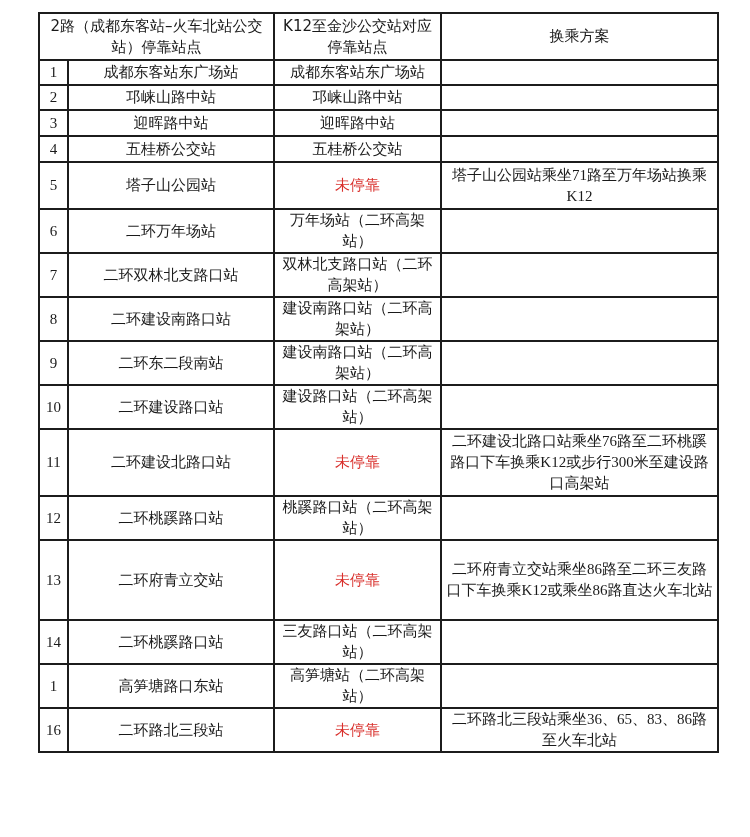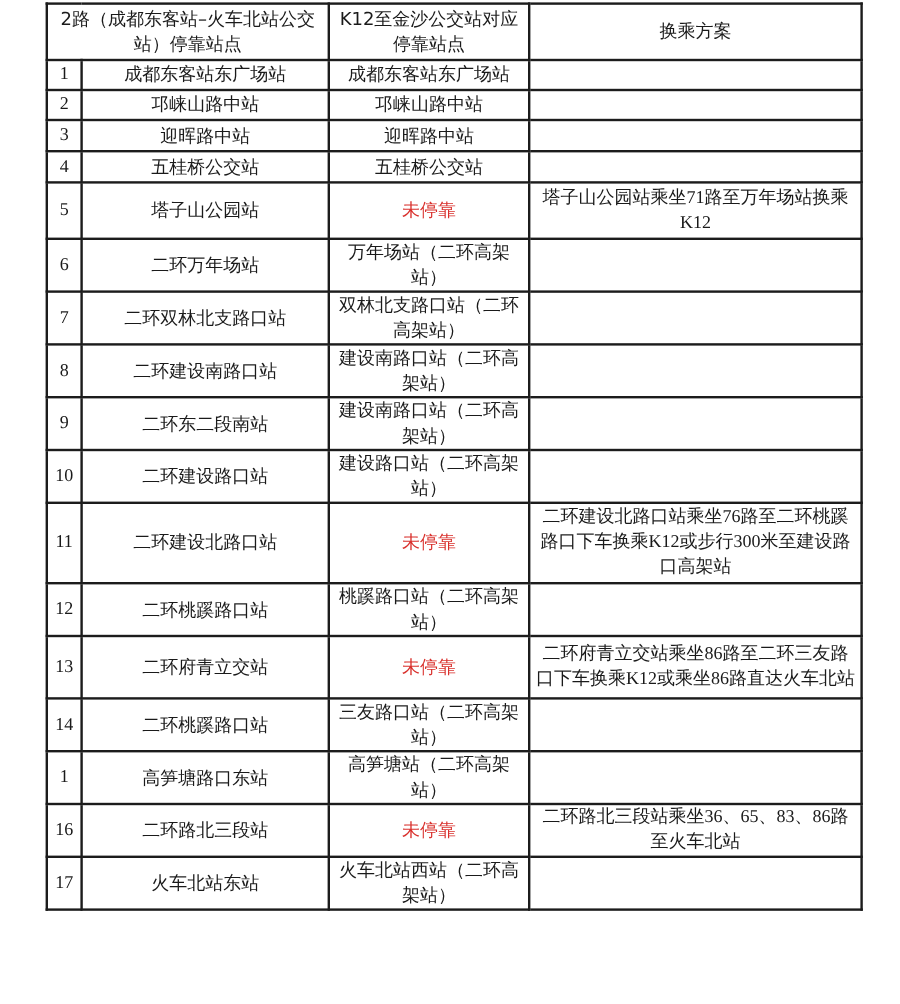--- a/index.html
+++ b/index.html
@@ -1,18 +1,18 @@
 <!DOCTYPE html>
 <html><head>
   <meta charset="utf-8">
   <style>
     html, body { margin: 0; padding: 0; background: #ffffff; }
     body { width: 750px; height: 837px; position: relative; overflow: hidden; }
     table.routes {
-      position: absolute; left: 38px; top: 2px;
+      position: absolute; left: 38px; top: 12px;
       border-collapse: collapse; table-layout: fixed;
       width: 679px;
       font-family: "DejaVu Sans", "Liberation Sans", sans-serif;
       color: #1a1a1a;
       padding-left: 48px;
     }
     table.routes td, table.routes th {
       border: 2px solid #1c1c1c;
       text-align: center; vertical-align: middle;
       font-weight: normal; padding: 0 3px;
@@ -108,21 +108,21 @@
         <td>二环建设北路口站</td>
         <td class="red" style="color: rgb(217, 48, 44);">未停靠</td>
         <td class="transfer">二环建设北路口站乘坐76路至二环桃蹊路口下车换乘K12或步行300米至建设路口高架站</td>
       </tr>
       <tr style="height: 43px;">
         <td class="num">12</td>
         <td>二环桃蹊路口站</td>
         <td>桃蹊路口站（二环高架站）</td>
         <td class="transfer"></td>
       </tr>
-      <tr style="height: 52px;">
+      <tr style="height: 80px;">
         <td class="num">13</td>
         <td>二环府青立交站</td>
         <td class="red" style="color: rgb(217, 48, 44);">未停靠</td>
         <td class="transfer">二环府青立交站乘坐86路至二环三友路口下车换乘K12或乘坐86路直达火车北站</td>
       </tr>
       <tr style="height: 43px;">
         <td class="num">14</td>
         <td>二环桃蹊路口站</td>
         <td>三友路口站（二环高架站）</td>
         <td class="transfer"></td>
@@ -132,20 +132,14 @@
         <td>高笋塘路口东站</td>
         <td>高笋塘站（二环高架站）</td>
         <td class="transfer"></td>
       </tr>
       <tr style="height: 43px;">
         <td class="num">16</td>
         <td>二环路北三段站</td>
         <td class="red" style="color: rgb(217, 48, 44);">未停靠</td>
         <td class="transfer">二环路北三段站乘坐36、65、83、86路至火车北站</td>
       </tr>
-      <tr style="height: 43px;">
-        <td class="num">17</td>
-        <td>火车北站东站</td>
-        <td>火车北站西站（二环高架站）</td>
-        <td class="transfer"></td>
-      </tr>
     </tbody>
 </table>
 
 </body></html>

